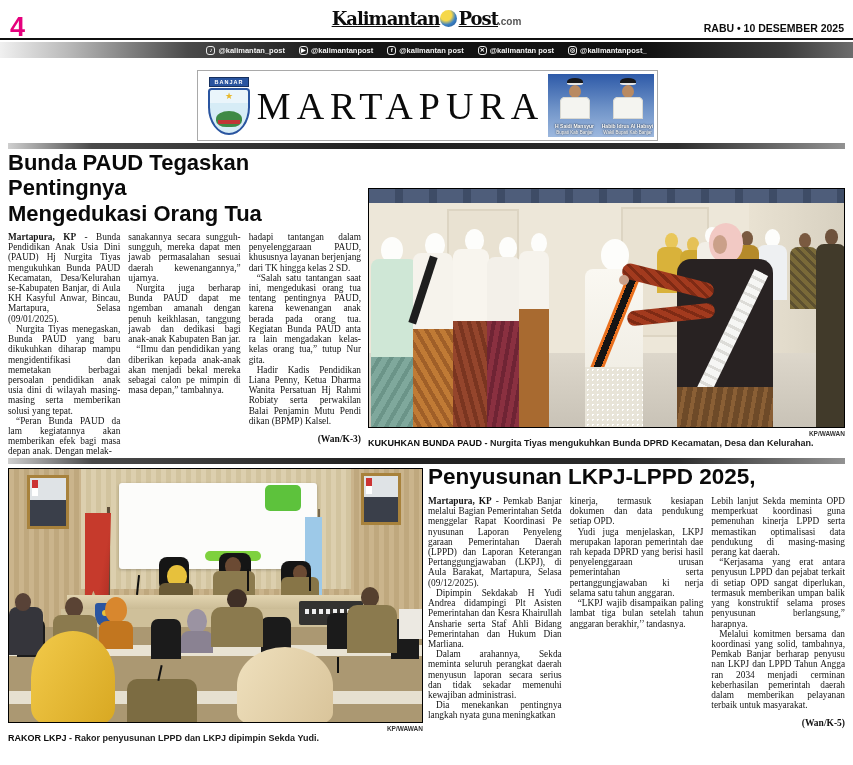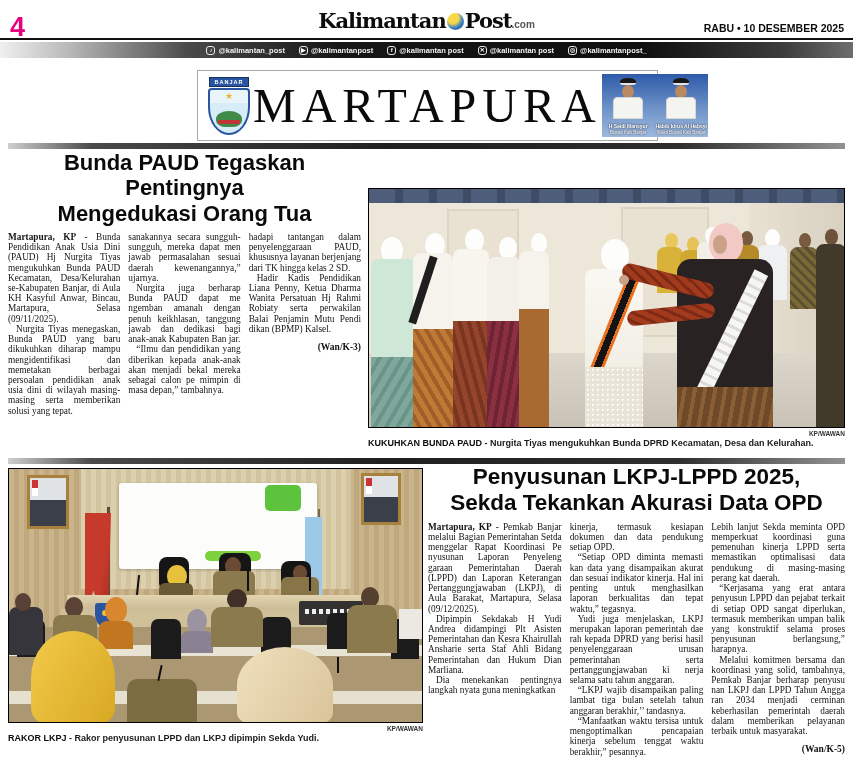--- a/index.html
+++ b/index.html
@@ -4,21 +4,21 @@
 <style>
   html,body{margin:0;padding:0;background:#fff;}
   *{box-sizing:border-box;}
   .page{position:relative;width:853px;height:765px;background:#fff;overflow:hidden;
         font-family:"Liberation Sans",sans-serif;color:#111;}
 
   
   .masthead-row{position:absolute;top:6px;left:0;right:0;height:34px;}
   .page-number{position:absolute;left:10px;top:8px;font-size:27px;font-weight:bold;color:#e5007d;line-height:1;}
   .masthead-logo{position:absolute;left:0;right:0;top:2px;text-align:center;white-space:nowrap;}
-  .logo-word{font-family:"DejaVu Serif",serif;font-weight:bold;font-size:21px;letter-spacing:-1px;color:#0c0c0c;}
+  .logo-word{font-family:"DejaVu Serif",serif;font-weight:bold;font-size:18px;letter-spacing:-1px;color:#0c0c0c;text-decoration:underline;}
   .logo-globe{display:inline-block;width:17px;height:17px;border-radius:50%;vertical-align:-2px;margin:0 1px;
     background:radial-gradient(circle at 35% 30%,#f6d84a 0 34%,#3a80c4 60%,#234e84);}
   .logo-suffix{font-size:10px;font-weight:bold;color:#555;}
   .edition-date{position:absolute;right:9px;top:16px;font-size:10.5px;font-weight:bold;color:#0c0c0c;}
   .header-rule{position:absolute;top:38px;left:0;right:0;height:2px;background:#101010;}
 
   
   .social-bar{position:absolute;top:42px;left:0;right:0;height:16px;
     background:linear-gradient(90deg,#f0f0f0 0%,#b9b9b9 8%,#4a4a4a 22%,#161616 40%,#0f0f0f 75%,#3d3d3d 92%,#6d6d6d 100%);
     display:flex;align-items:center;justify-content:center;gap:14px;}
@@ -32,42 +32,42 @@
   .banjar-badge{width:48px;margin-left:7px;flex:0 0 auto;}
   .badge-banner{width:40px;height:10px;margin:0 auto;background:#2a55a0;border:1px solid #16305e;
     color:#fff;font-size:5.5px;font-weight:bold;text-align:center;line-height:8px;letter-spacing:1px;}
   .badge-shield{position:relative;width:42px;height:47px;margin:1px auto 0;border:2px solid #2a55a0;
     border-radius:4px 4px 55% 55% / 4px 4px 65% 65%;
     background:linear-gradient(180deg,#eaf5fb 0 30%,#d6ecf6 30% 100%);overflow:hidden;}
   .badge-star{position:absolute;left:0;right:0;top:1px;text-align:center;font-size:9px;color:#e8b82a;}
   .badge-mound{position:absolute;left:50%;bottom:6px;width:26px;height:16px;margin-left:-13px;
     background:#3f8a46;border-radius:50% 50% 40% 40%;}
   .badge-band{position:absolute;left:50%;bottom:9px;width:22px;height:4px;margin-left:-11px;background:#c23535;}
-  .section-title{flex:1;text-align:center;font-family:"Liberation Serif",serif;font-size:48px;
+  .section-title{flex:1;text-align:center;font-family:"Liberation Serif",serif;font-size:38px;
     letter-spacing:6px;color:#0b0b0b;font-weight:normal;margin:0;line-height:1;}
   .officials-photo{position:relative;flex:0 0 auto;width:106px;height:63px;margin-right:3px;overflow:hidden;
     background:linear-gradient(180deg,#2e5aa8 0%,#6f93c8 55%,#9db8de 100%);display:flex;}
   .official{position:relative;flex:1;text-align:center;}
   .official-cap{position:absolute;left:50%;top:4px;width:16px;height:7px;margin-left:-8px;background:#17171a;
     border-radius:50% 50% 20% 20%;border-bottom:2px solid #e6e6e6;}
   .official-head{position:absolute;left:50%;top:11px;width:12px;height:13px;margin-left:-6px;background:#b98a62;border-radius:50%;}
   .official-body{position:absolute;left:50%;top:23px;width:30px;height:22px;margin-left:-15px;background:#f4f4f0;
     border-radius:5px 5px 0 0;box-shadow:inset 0 0 0 1px #d8d8d2;}
   .official-name{position:absolute;left:0;right:0;bottom:8px;font-size:5px;font-weight:bold;color:#fff;
     text-shadow:0 0 2px #000;line-height:1.2;}
   .official-title{position:absolute;left:0;right:0;bottom:2px;font-size:4.5px;color:#fff;text-shadow:0 0 2px #000;line-height:1.2;}
 
   
   .divider-bar{position:absolute;left:8px;right:8px;height:6px;
     background:linear-gradient(90deg,#cfcfcf 0,#4a4a4a 10%,#1f1f1f 45%,#2e2e2e 80%,#929292 100%);}
   .bar1{top:143px;}
   .bar2{top:458px;}
 
   
-  .headline{margin:0;text-align:center;font-weight:bold;color:#0a0a0a;line-height:1.15;}
+  .headline{margin:0;font-weight:bold;color:#0a0a0a;line-height:1.15;}
   .article1{position:absolute;top:150px;left:8px;width:353px;}
   .article1 .headline{font-size:22px;}
   .article2{position:absolute;top:464px;left:428px;width:417px;}
   .article2 .headline{font-size:22.5px;}
   .cols{display:flex;gap:8px;margin-top:6px;overflow:hidden;}
   .article1 .cols{height:253px;}
   .article2 .cols{height:249px;}
   .col{flex:1;min-width:0;}
   .col p{margin:0;font-family:"Liberation Serif",serif;font-size:9.3px;line-height:1.1;
     text-align:justify;color:#141414;text-indent:8px;}
@@ -159,30 +159,32 @@
 
   <div class="divider-bar bar1"></div>
 
   <div class="article1">
     <h2 class="headline">
       <span>Bunda PAUD Tegaskan Pentingnya</span><br>
       <span>Mengedukasi Orang Tua</span>
     </h2>
     <div class="cols">
       <div class="col">
-        <p class="lead"><span class="lead-label">Martapura, KP</span><span> - Bunda Pendidikan Anak Usia Dini (PAUD) Hj Nurgita Tiyas mengukuhkan Bunda PAUD Kecamatan, Desa/Kelurahan se-Kabupaten Banjar, di Aula KH Kasyful Anwar, Bincau, Martapura, Selasa (09/11/2025).</span></p>
+        <p class="lead"><span class="lead-label">Martapura, KP</span><span> - Bunda Pendidikan Anak Usia Dini (PAUD) Hj Nurgita Tiyas mengukuhkan Bunda PAUD Kecamatan, Desa/Kelurahan se-Kabupaten Banjar, di Aula KH Kasyful Anwar, Bincau, Martapura, Selasa (09/01/2025).</span></p>
         <p>Nurgita Tiyas menegaskan, Bunda PAUD yang baru dikukuhkan diharap mampu mengidentifikasi dan memetakan berbagai persoalan pendidikan anak usia dini di wilayah masing-masing serta memberikan solusi yang tepat.</p>
+        <p>“Peran Bunda PAUD da lam kegiatannya akan memberikan efek bagi masa depan anak. Dengan melak-</p>
       </div>
       <div class="col">
         <p class="lead">sanakannya secara sungguh-sungguh, mereka dapat men jawab permasalahan sesuai daerah kewenangannya,” ujarnya.</p>
         <p>Nurgita juga berharap Bunda PAUD dapat me ngemban amanah dengan penuh keikhlasan, tanggung jawab dan dedikasi bagi anak-anak Kabupaten Ban jar.</p>
         <p>“Ilmu dan pendidikan yang diberikan kepada anak-anak akan menjadi bekal mereka sebagai calon pe mimpin di masa depan,” tambahnya.</p>
       </div>
       <div class="col">
         <p class="lead">hadapi tantangan dalam penyelenggaraan PAUD, khususnya layanan berjenjang dari TK hingga kelas 2 SD.</p>
+        <p>“Salah satu tantangan saat ini, mengedukasi orang tua tentang pentingnya PAUD, karena kewenangan anak berada pada orang tua. Kegiatan Bunda PAUD anta ra lain mengadakan kelas-kelas orang tua,” tutup Nur gita.</p>
         <p>Hadir Kadis Pendidikan Liana Penny, Ketua Dharma Wanita Persatuan Hj Rahmi Robiaty serta perwakilan Balai Penjamin Mutu Pendi dikan (BPMP) Kalsel.</p>
         <div class="signature">(Wan/K-3)</div>
       </div>
     </div>
   </div>
 
   <div class="photo1-block">
     <div class="photo-frame photo1">
       <div class="abs" style="left:0;top:0;width:100%;height:14px;background:repeating-linear-gradient(90deg,#4e5d7a 0 26px,#3e4c66 26px 34px);"></div>
       <div class="abs" style="left:0;top:14px;width:100%;height:150px;background:#ede7d9;"></div>
@@ -322,34 +324,32 @@
     </div>
     <div class="credit-line">KP/WAWAN</div>
     <div class="caption-line">
       <span class="caption-label">RAKOR LKPJ</span><span class="caption-rest"> - Rakor penyusunan LPPD dan LKPJ dipimpin Sekda Yudi.</span>
     </div>
   </div>
 
   <div class="article2">
     <h2 class="headline">
       <span>Penyusunan LKPJ-LPPD 2025,</span><br>
-      <span>Sekda Tekankan Akurasi Data OPD</span>
     </h2>
     <div class="cols">
       <div class="col">
         <p class="lead"><span class="lead-label">Martapura, KP</span><span> - Pemkab Banjar melalui Bagian Pemerintahan Setda menggelar Rapat Koordinasi Pe nyusunan Laporan Penyeleng garaan Pemerintahan Daerah (LPPD) dan Laporan Keterangan Pertanggungjawaban (LKPJ), di Aula Barakat, Martapura, Selasa (09/12/2025).</span></p>
         <p>Dipimpin Sekdakab H Yudi Andrea didampingi Plt Asisten Pemerintahan dan Kesra Khairullah Ansharie serta Staf Ahli Bidang Pemerintahan dan Hukum Dian Marliana.</p>
+        <p>Dalam arahannya, Sekda meminta seluruh perangkat daerah menyusun laporan secara serius dan tidak sekadar memenuhi kewajiban administrasi.</p>
         <p>Dia menekankan pentingnya langkah nyata guna meningkatkan</p>
       </div>
       <div class="col">
         <p class="lead">kinerja, termasuk kesiapan dokumen dan data pendukung setiap OPD.</p>
-        <p>“Setiap OPD diminta memasti kan data yang disampaikan akurat dan sesuai indikator kinerja. Hal ini penting untuk menghasilkan laporan berkualitas dan tepat waktu,” tegasnya.</p>
         <p>Yudi juga menjelaskan, LKPJ merupakan laporan pemerintah dae rah kepada DPRD yang berisi hasil penyelenggaraan urusan pemerintahan serta pertanggungjawaban ki nerja selama satu tahun anggaran.</p>
         <p>“LKPJ wajib disampaikan paling lambat tiga bulan setelah tahun anggaran berakhir,’’ tandasnya.</p>
-        <p>“Manfaatkan waktu tersisa untuk mengoptimalkan pencapaian kinerja sebelum tenggat waktu berakhir,” pesannya.</p>
       </div>
       <div class="col">
         <p class="lead">Lebih lanjut Sekda meminta OPD memperkuat koordinasi guna pemenuhan kinerja LPPD serta memastikan optimalisasi data pendukung di masing-masing perang kat daerah.</p>
         <p>“Kerjasama yang erat antara penyusun LPPD dan pejabat terkait di setiap OPD sangat diperlukan, termasuk memberikan umpan balik yang konstruktif selama proses penyusunan berlangsung,” harapnya.</p>
         <p>Melalui komitmen bersama dan koordinasi yang solid, tambahnya, Pemkab Banjar berharap penyusu nan LKPJ dan LPPD Tahun Angga ran 2034 menjadi cerminan keberhasilan pemerintah daerah dalam memberikan pelayanan terbaik untuk masyarakat.</p>
         <div class="signature">(Wan/K-5)</div>
       </div>
     </div>
   </div>
 

